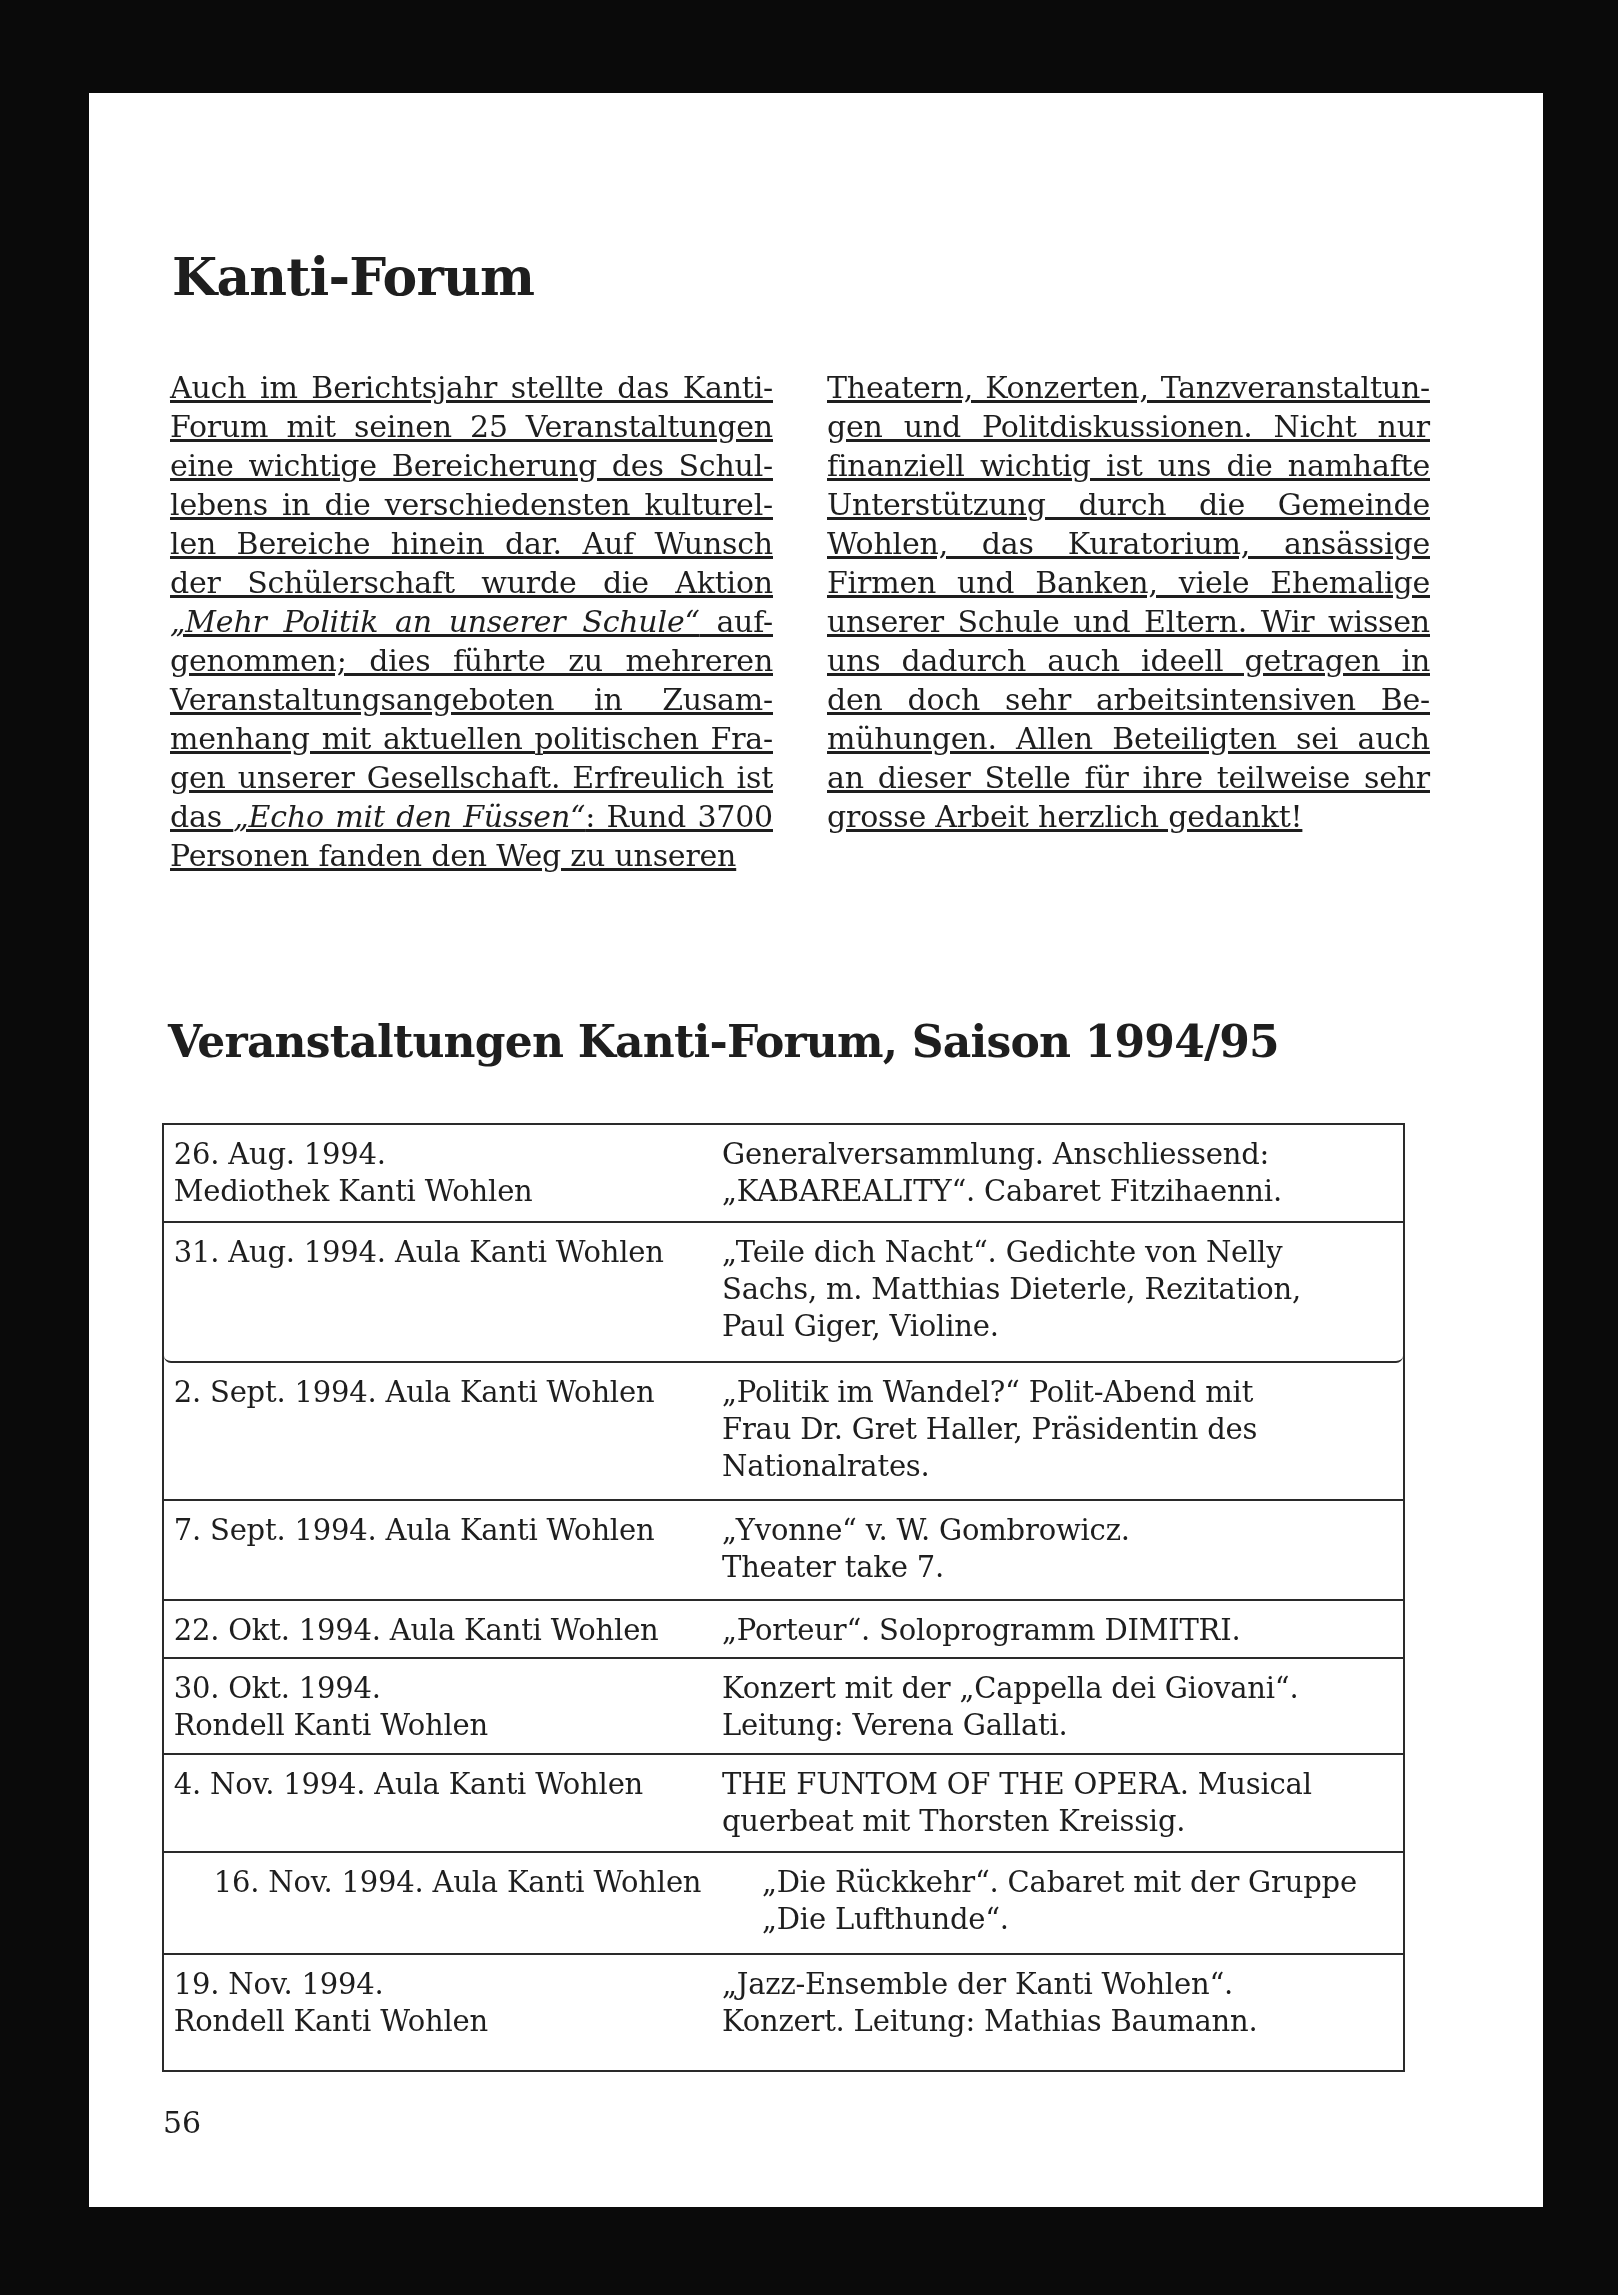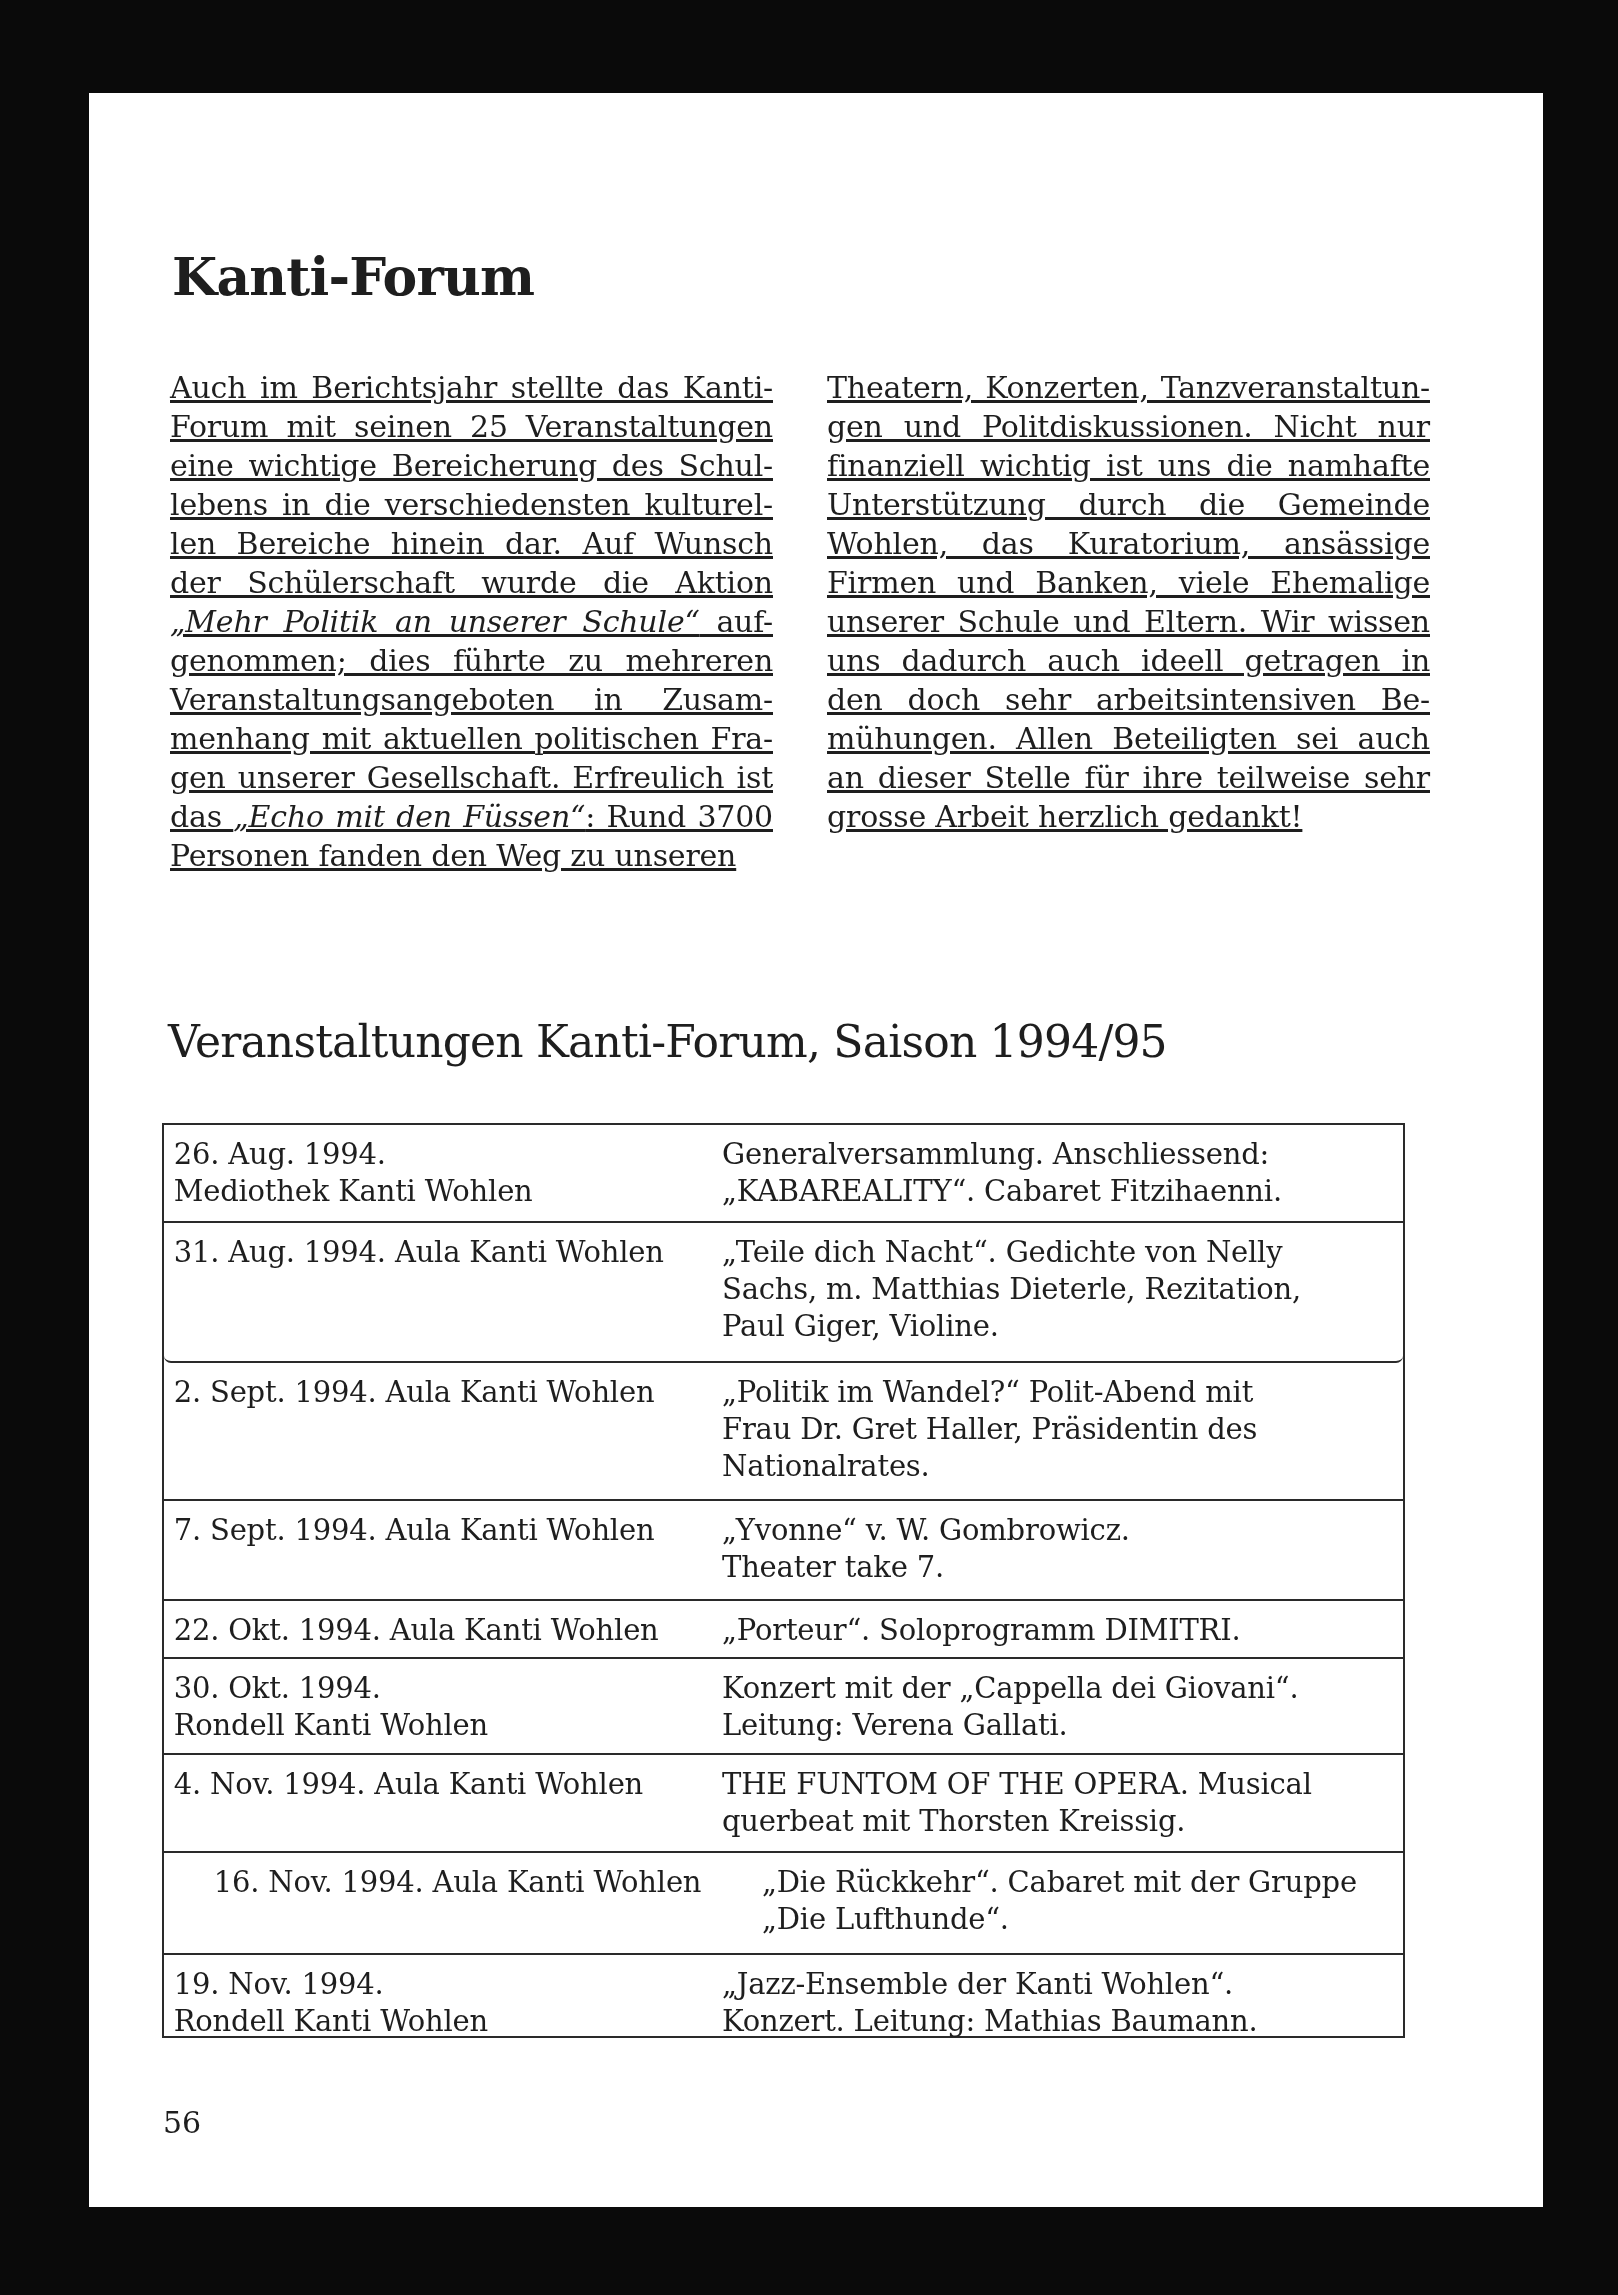--- a/index.html
+++ b/index.html
@@ -56,21 +56,21 @@
     }
     .col .line.last {
       text-align-last: left;
     }
     .col em { font-style: italic; }
     .h2 {
       position: absolute;
       left: 79px;
       top: 927px;
       font-size: 44px;
-      font-weight: normal;
+      font-weight: bold;
       letter-spacing: -0.8px;
       margin: 0;
       line-height: 1;
       white-space: nowrap;
     }
     .events {
       position: absolute;
       left: 73px;
       top: 1030px;
       width: 1243px;
@@ -183,21 +183,21 @@
     <div class="event-row" style="height: 98px; justify-content: center;">
       <div class="event-date">4. Nov. 1994. Aula Kanti Wohlen</div>
       <div class="event-desc">THE FUNTOM OF THE OPERA. Musical
 querbeat mit Thorsten Kreissig.</div>
     </div>
     <div class="event-row" style="height: 102px; padding-left: 40px;">
       <div class="event-date">16. Nov. 1994. Aula Kanti Wohlen</div>
       <div class="event-desc">„Die Rückkehr“. Cabaret mit der Gruppe
 „Die Lufthunde“.</div>
     </div>
-    <div class="event-row" style="height: 81px;">
+    <div class="event-row" style="height: 115px;">
       <div class="event-date">19. Nov. 1994.
 Rondell Kanti Wohlen</div>
       <div class="event-desc">„Jazz-Ensemble der Kanti Wohlen“.
 Konzert. Leitung: Mathias Baumann.</div>
     </div>
   </div>
 
   <div class="page-number">56</div>
 </div>
 

